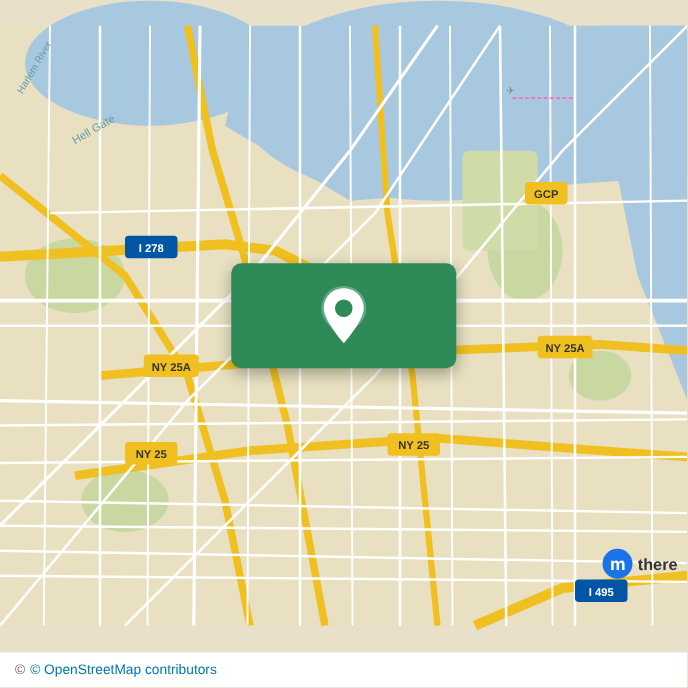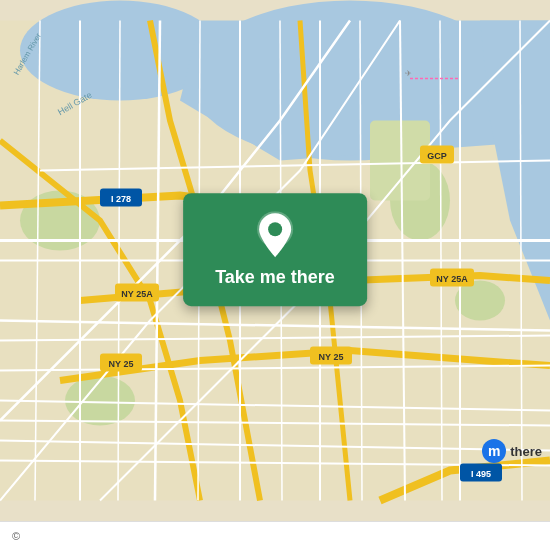--- a/index.html
+++ b/index.html
@@ -216,28 +216,28 @@
     </svg>
 
     <div id="cta-container">
       <button id="cta-button">
 
         <svg id="pin-icon" viewBox="0 0 40 48" xmlns="http://www.w3.org/2000/svg">
           <circle cx="20" cy="18" r="18" fill="white" opacity="0.25"></circle>
           <path d="M20 2 C11 2 4 9 4 18 C4 28 20 46 20 46 C20 46 36 28 36 18 C36 9 29 2 20 2Z" fill="white"></path>
           <circle cx="20" cy="18" r="7" fill="#2e8b57"></circle>
         </svg>
-        <span>Take me there</span>
       </button>
     </div>
 
     <div id="moovit-logo">
       <div id="moovit-m">m</div>
       <span>there</span>
     </div>
   </div>
 
   <div id="bottom-bar">
     <div id="attribution">
       <span>©</span>
+      <span class="osm-link">© OpenStreetMap contributors</span>
     </div>
   </div>
 </div>
 
 </body></html>

